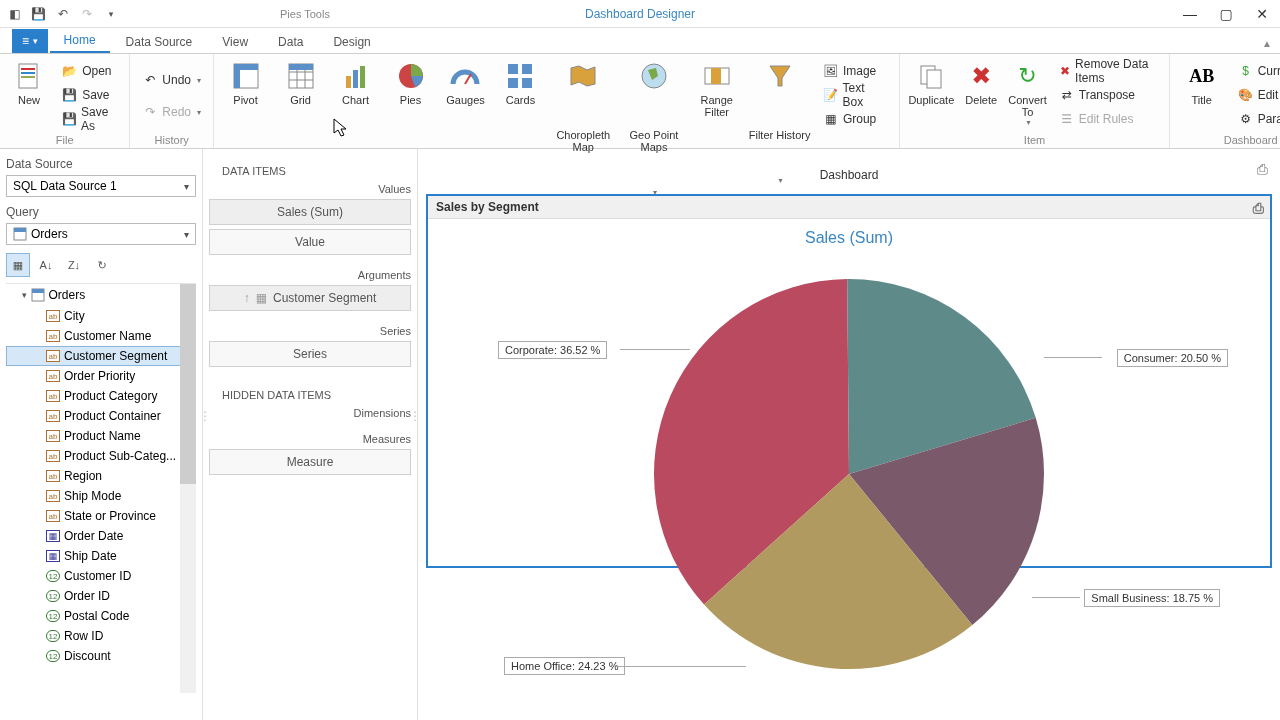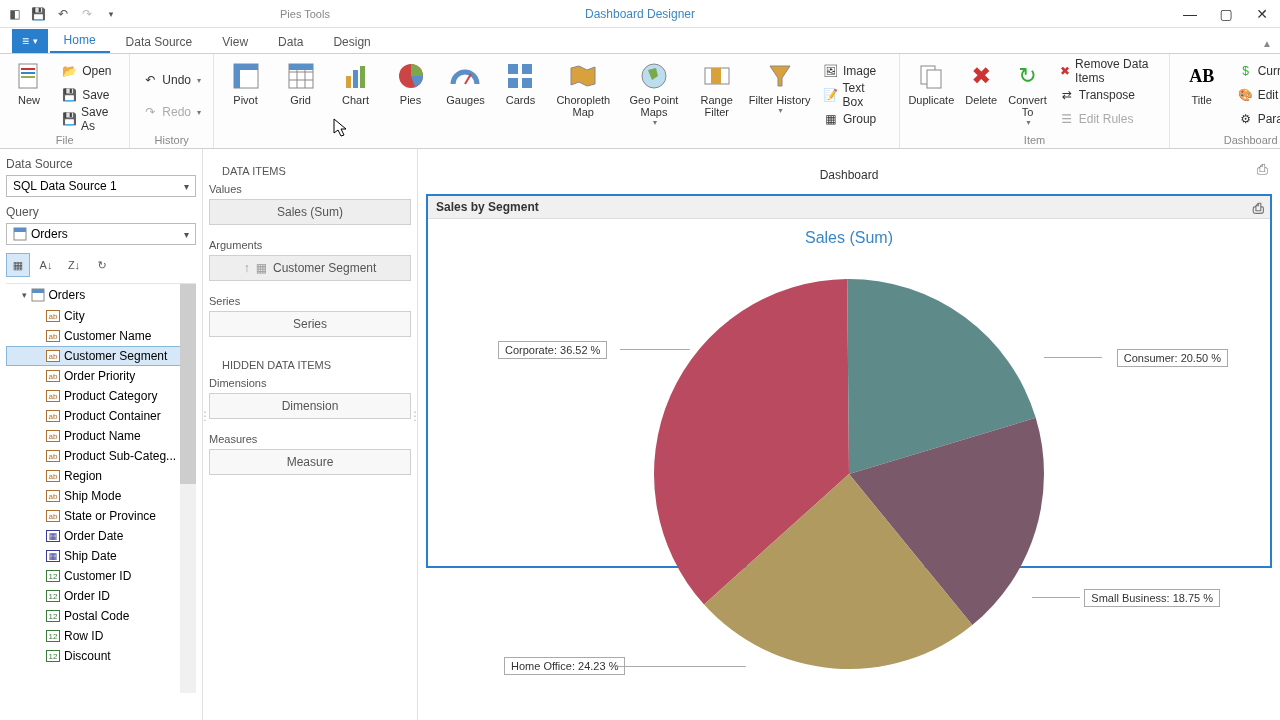--- a/index.html
+++ b/index.html
@@ -20,21 +20,21 @@
 .tab { padding: 5px 14px 4px; color: #555; cursor: pointer; }
 .tab.active { color: #2a7fcc; border-bottom: 2px solid #2a7fcc; }
 .collapse-ribbon { position: absolute; right: 8px; bottom: 4px; color: #888; font-size: 10px; }
 
 
 .ribbon { height: 95px; display: flex; border-bottom: 1px solid #d0d0d0; background: #fdfdfd; }
 .ribbon-group { border-right: 1px solid #e5e5e5; padding: 4px 8px 2px; display: flex; flex-direction: column; position: relative; }
 .ribbon-group-title { text-align: center; color: #888; font-size: 11px; margin-top: auto; padding-top: 2px; }
 .ribbon-row { display: flex; gap: 8px; flex: 1; }
 .ribbon-large-btn { display: flex; flex-direction: column; align-items: center; justify-content: flex-start; width: 48px; padding-top: 2px; cursor: pointer; }
-.ribbon-large-btn.wide { width: 64px; }
+.ribbon-large-btn.wide { width: 64px; gap: 35px; }
 .ribbon-large-btn .ico { width: 32px; height: 32px; display: flex; align-items: center; justify-content: center; }
 .ribbon-large-btn .lbl { font-size: 11px; text-align: center; color: #333; line-height: 1.1; margin-top: 2px; }
 .ribbon-small-col { display: flex; flex-direction: column; gap: 2px; justify-content: flex-start; padding-top: 2px; }
 .ribbon-small-btn { display: flex; align-items: center; gap: 4px; height: 22px; padding: 0 4px; color: #333; cursor: pointer; }
 .ribbon-small-btn.disabled { color: #aaa; }
 .ribbon-small-btn .ico { width: 16px; height: 16px; display: inline-flex; align-items: center; justify-content: center; }
 .drop-arrow { font-size: 8px; color: #777; margin-left: 2px; }
 
 
 .body { display: flex; height: 571px; }
@@ -50,25 +50,25 @@
 .tool-btn { width: 24px; height: 24px; border: 1px solid transparent; display: flex; align-items: center; justify-content: center; font-size: 11px; color: #555; cursor: pointer; }
 .tool-btn.active { border: 1px solid #8bb6dc; background: #d6e8f7; }
 
 .tree { border-top: 1px solid #e5e5e5; overflow-y: auto; height: 410px; position: relative; }
 .tree-scrollbar { position: absolute; right: 0; top: 0; bottom: 0; width: 16px; background: #f0f0f0; }
 .tree-scrollbar-thumb { position: absolute; top: 0; width: 100%; height: 200px; background: #cdcdcd; }
 .tree-root { padding: 4px 4px 4px 16px; display: flex; align-items: center; gap: 4px; }
 .tree-item { padding: 3px 4px 3px 40px; display: flex; align-items: center; gap: 4px; cursor: pointer; }
 .tree-item.selected { background: #d6e8f7; border: 1px solid #8bb6dc; padding: 2px 3px 2px 39px; }
 .field-icon { width: 14px; height: 12px; border: 1px solid #b07030; background: #fff; font-size: 8px; color: #b07030; display: inline-flex; align-items: center; justify-content: center; }
-.field-icon.num { border-color: #3a7a3a; color: #3a7a3a; }
+.field-icon.num { border-color: #3a7a3a; color: #3a7a3a; border-radius: 6px; }
 .field-icon.date { border-color: #3a3a9a; color: #3a3a9a; }
 
 .section-header { color: #555; font-size: 11px; margin: 6px 0; padding-left: 13px; }
-.section-sub { color: #555; font-size: 11px; margin: 4px 0; }
+.section-sub { color: #555; font-size: 11px; margin: 4px 0; text-align: right; }
 .data-slot { border: 1px solid #d0d0d0; background: #f8f8f8; height: 26px; display: flex; align-items: center; justify-content: center; color: #555; font-size: 11px; margin-bottom: 4px; }
 .data-slot.filled { background: #eee; }
 .grip-left, .grip-right { position: absolute; top: 260px; color: #bbb; font-size: 12px; }
 .grip-left { left: -4px; }
 .grip-right { right: -4px; }
 
 .dashboard-title { text-align: center; font-size: 18px; color: #333; padding: 6px 0 10px; position: relative; }
 .export-icon { position: absolute; right: 4px; top: 4px; color: #777; font-size: 14px; }
 .chart-item { border: 2px solid #2a7fcc; height: 374px; position: relative; background: #fff; }
 .chart-header { background: #f0f0f0; border-bottom: 1px solid #ddd; padding: 4px 8px; font-weight: bold; color: #333; position: relative; }
@@ -459,37 +459,37 @@
         </div>
     </div>
   </div>
 
   <div class="mid-panel">
     <div class="section-header">DATA ITEMS</div>
     <div class="section-sub">Values</div>
     <div class="data-slot filled">
         <span>Sales (Sum)</span>
       </div>
+    <div class="data-slot">
+        <span>Value</span>
+      </div>
     <div class="section-sub" style="margin-top:14px">Arguments</div>
     <div class="data-slot filled">
         <span style="display:inline-flex;align-items:center;gap:6px">
           <span style="color:#999">↑</span>
           <span style="color:#999">▦</span>
           <span>Customer Segment</span>
         </span>
       </div>
     <div class="section-sub" style="margin-top:14px">Series</div>
     <div class="data-slot">
         <span>Series</span>
       </div>
     <div class="section-header" style="margin-top:22px">HIDDEN DATA ITEMS</div>
     <div class="section-sub">Dimensions</div>
-    <div class="data-slot">
-        <span>Dimension</span>
-      </div>
     <div class="section-sub" style="margin-top:14px">Measures</div>
     <div class="data-slot">
         <span>Measure</span>
       </div>
     <span class="grip-left">⋮</span>
     <span class="grip-right">⋮</span>
   </div>
 
   <div class="right-panel">
     <div class="dashboard-title">

